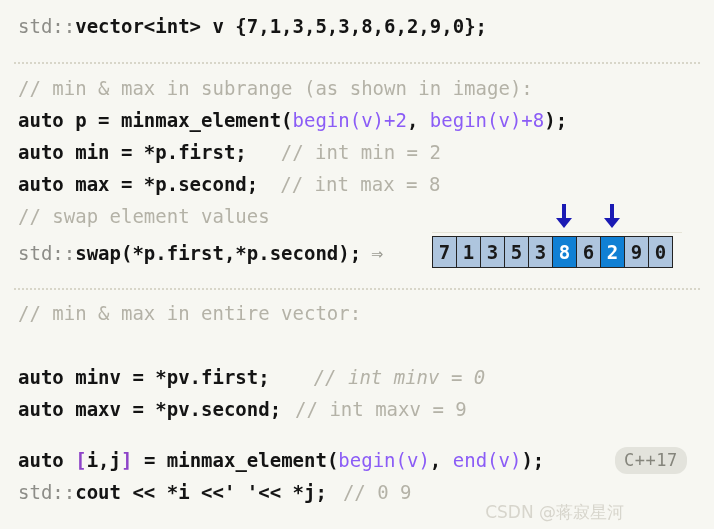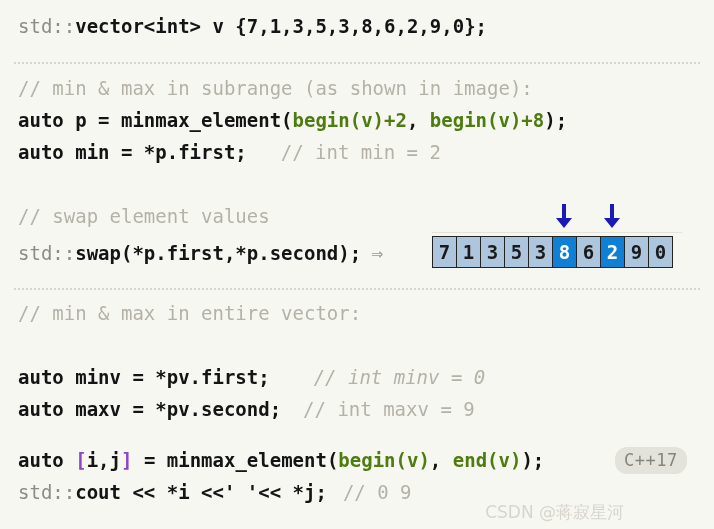--- a/index.html
+++ b/index.html
@@ -28,21 +28,21 @@
     font-size: 19px;
     line-height: 20px;
     white-space: pre;
     letter-spacing: 0px;
   }
 
   
   .tk-ns      { color: #8d8d88; }            
   .tk-plain   { color: #141414; font-weight: 700; }            
   .tk-comment { color: #b4b2a7; }            
-  .tk-lib     { color: #4d7c0f; font-weight: 700; }   
+  .tk-lib     { color: #8b5cf6; font-weight: 400; }   
   .tk-brack   { color: #8e44c8; font-weight: 700; }   
   .tk-arrow   { color: #9a9a92; font-weight: 400; }   
 
   .divider {
     position: absolute;
     left: 14px;
     width: 686px;
     height: 1px;
     border-top: 2px dotted #d8d6c9;
   }
@@ -138,20 +138,21 @@
   <div class="code-line" style="top:16px;"><span class="tk-ns">std::</span><span class="tk-plain">vector&lt;int&gt; v {7,1,3,5,3,8,6,2,9,0};</span></div>
 
   <div class="divider" style="top:62px;"></div>
 
   <div class="code-line" style="top:78px;"><span class="tk-comment">// min &amp; max in subrange (as shown in image):</span></div>
 
   <div class="code-line" style="top:110px;"><span class="tk-plain">auto p = minmax_element(</span><span class="tk-lib">begin(v)+2</span><span class="tk-plain">, </span><span class="tk-lib">begin(v)+8</span><span class="tk-plain">);</span></div>
 
   <div class="code-line" style="top:142px;"><span class="tk-plain">auto min = *p.first;</span><span class="tk-comment" style="margin-left:34px;">// int min = 2</span></div>
 
+  <div class="code-line" style="top:174px;"><span class="tk-plain">auto max = *p.second;</span><span class="tk-comment" style="margin-left:22px;">// int max = 8</span></div>
 
   <div class="code-line" style="top:206px;"><span class="tk-comment">// swap element values</span></div>
 
   <div class="code-line" style="top:243px;"><span class="tk-ns">std::</span><span class="tk-plain">swap(*p.first,*p.second);</span><span class="tk-arrow" style="margin-left:10px;font-size:20px;">⇒</span></div>
 
   <div id="array-figure">
 
     <div class="arrow-row">
       <svg class="down-arrow arr-a" viewBox="0 0 22 26" xmlns="http://www.w3.org/2000/svg" style="left: 121px;">
         <path d="M11 1 L11 18" stroke="#1a1ab4" stroke-width="4" fill="none"></path>
@@ -179,21 +180,21 @@
       </div>
   </div>
 
   <div class="divider" style="top:288px;"></div>
 
   <div class="code-line" style="top:303px;"><span class="tk-comment">// min &amp; max in entire vector:</span></div>
 
 
   <div class="code-line" style="top:367px;"><span class="tk-plain">auto minv = *pv.first;</span><span class="tk-comment" style="margin-left:44px;font-style:italic;">// int minv = 0</span></div>
 
-  <div class="code-line" style="top:399px;"><span class="tk-plain">auto maxv = *pv.second;</span><span class="tk-comment" style="margin-left:22px;">// int maxv = 9</span></div>
+  <div class="code-line" style="top:399px;"><span class="tk-plain">auto maxv = *pv.second;</span><span class="tk-comment" style="margin-left:14px;">// int maxv = 9</span></div>
 
   <div class="code-line" style="top:450px;"><span class="tk-plain">auto </span><span class="tk-brack">[</span><span class="tk-plain">i,j</span><span class="tk-brack">]</span><span class="tk-plain"> = minmax_element(</span><span class="tk-lib">begin(v)</span><span class="tk-plain">, </span><span class="tk-lib">end(v)</span><span class="tk-plain">);</span></div>
 
   <div id="cpp17-badge">C++17</div>
 
   <div class="code-line" style="top:482px;"><span class="tk-ns">std::</span><span class="tk-plain">cout &lt;&lt; *i &lt;&lt;' '&lt;&lt; *j;</span><span class="tk-comment" style="margin-left:16px;">// 0 9</span></div>
 
   <div id="watermark">CSDN @蒋寂星河</div>
 
 </div>

